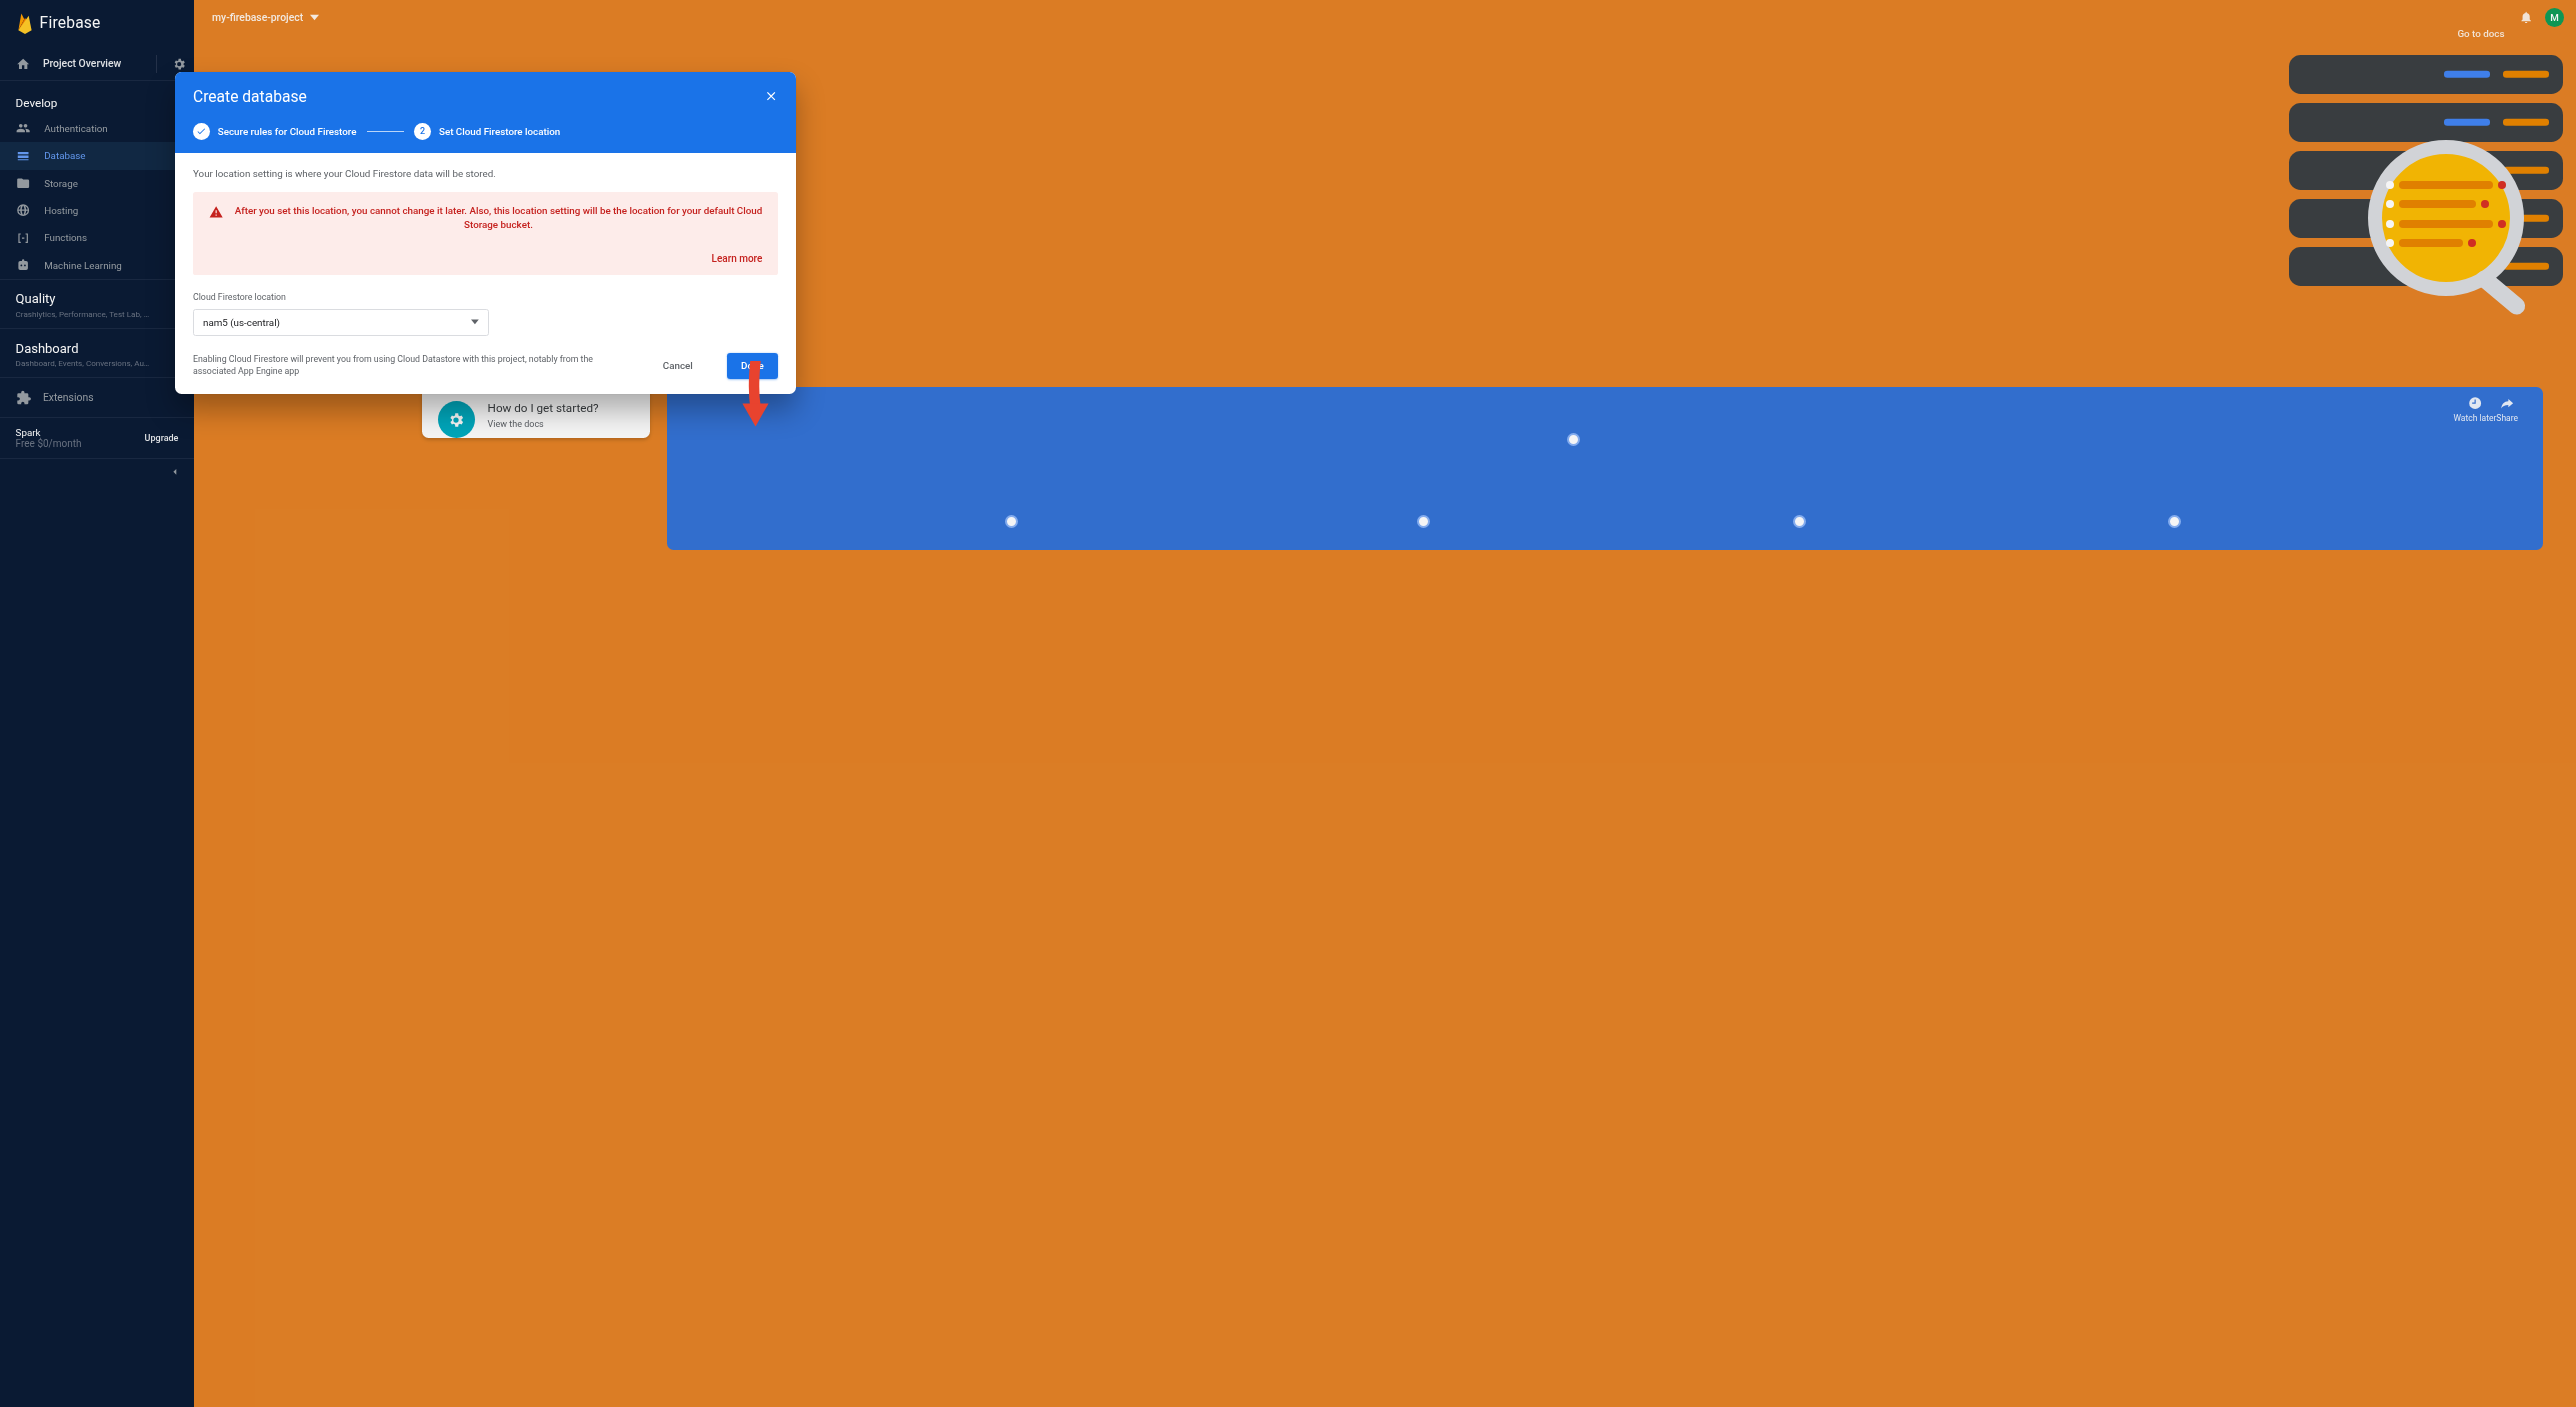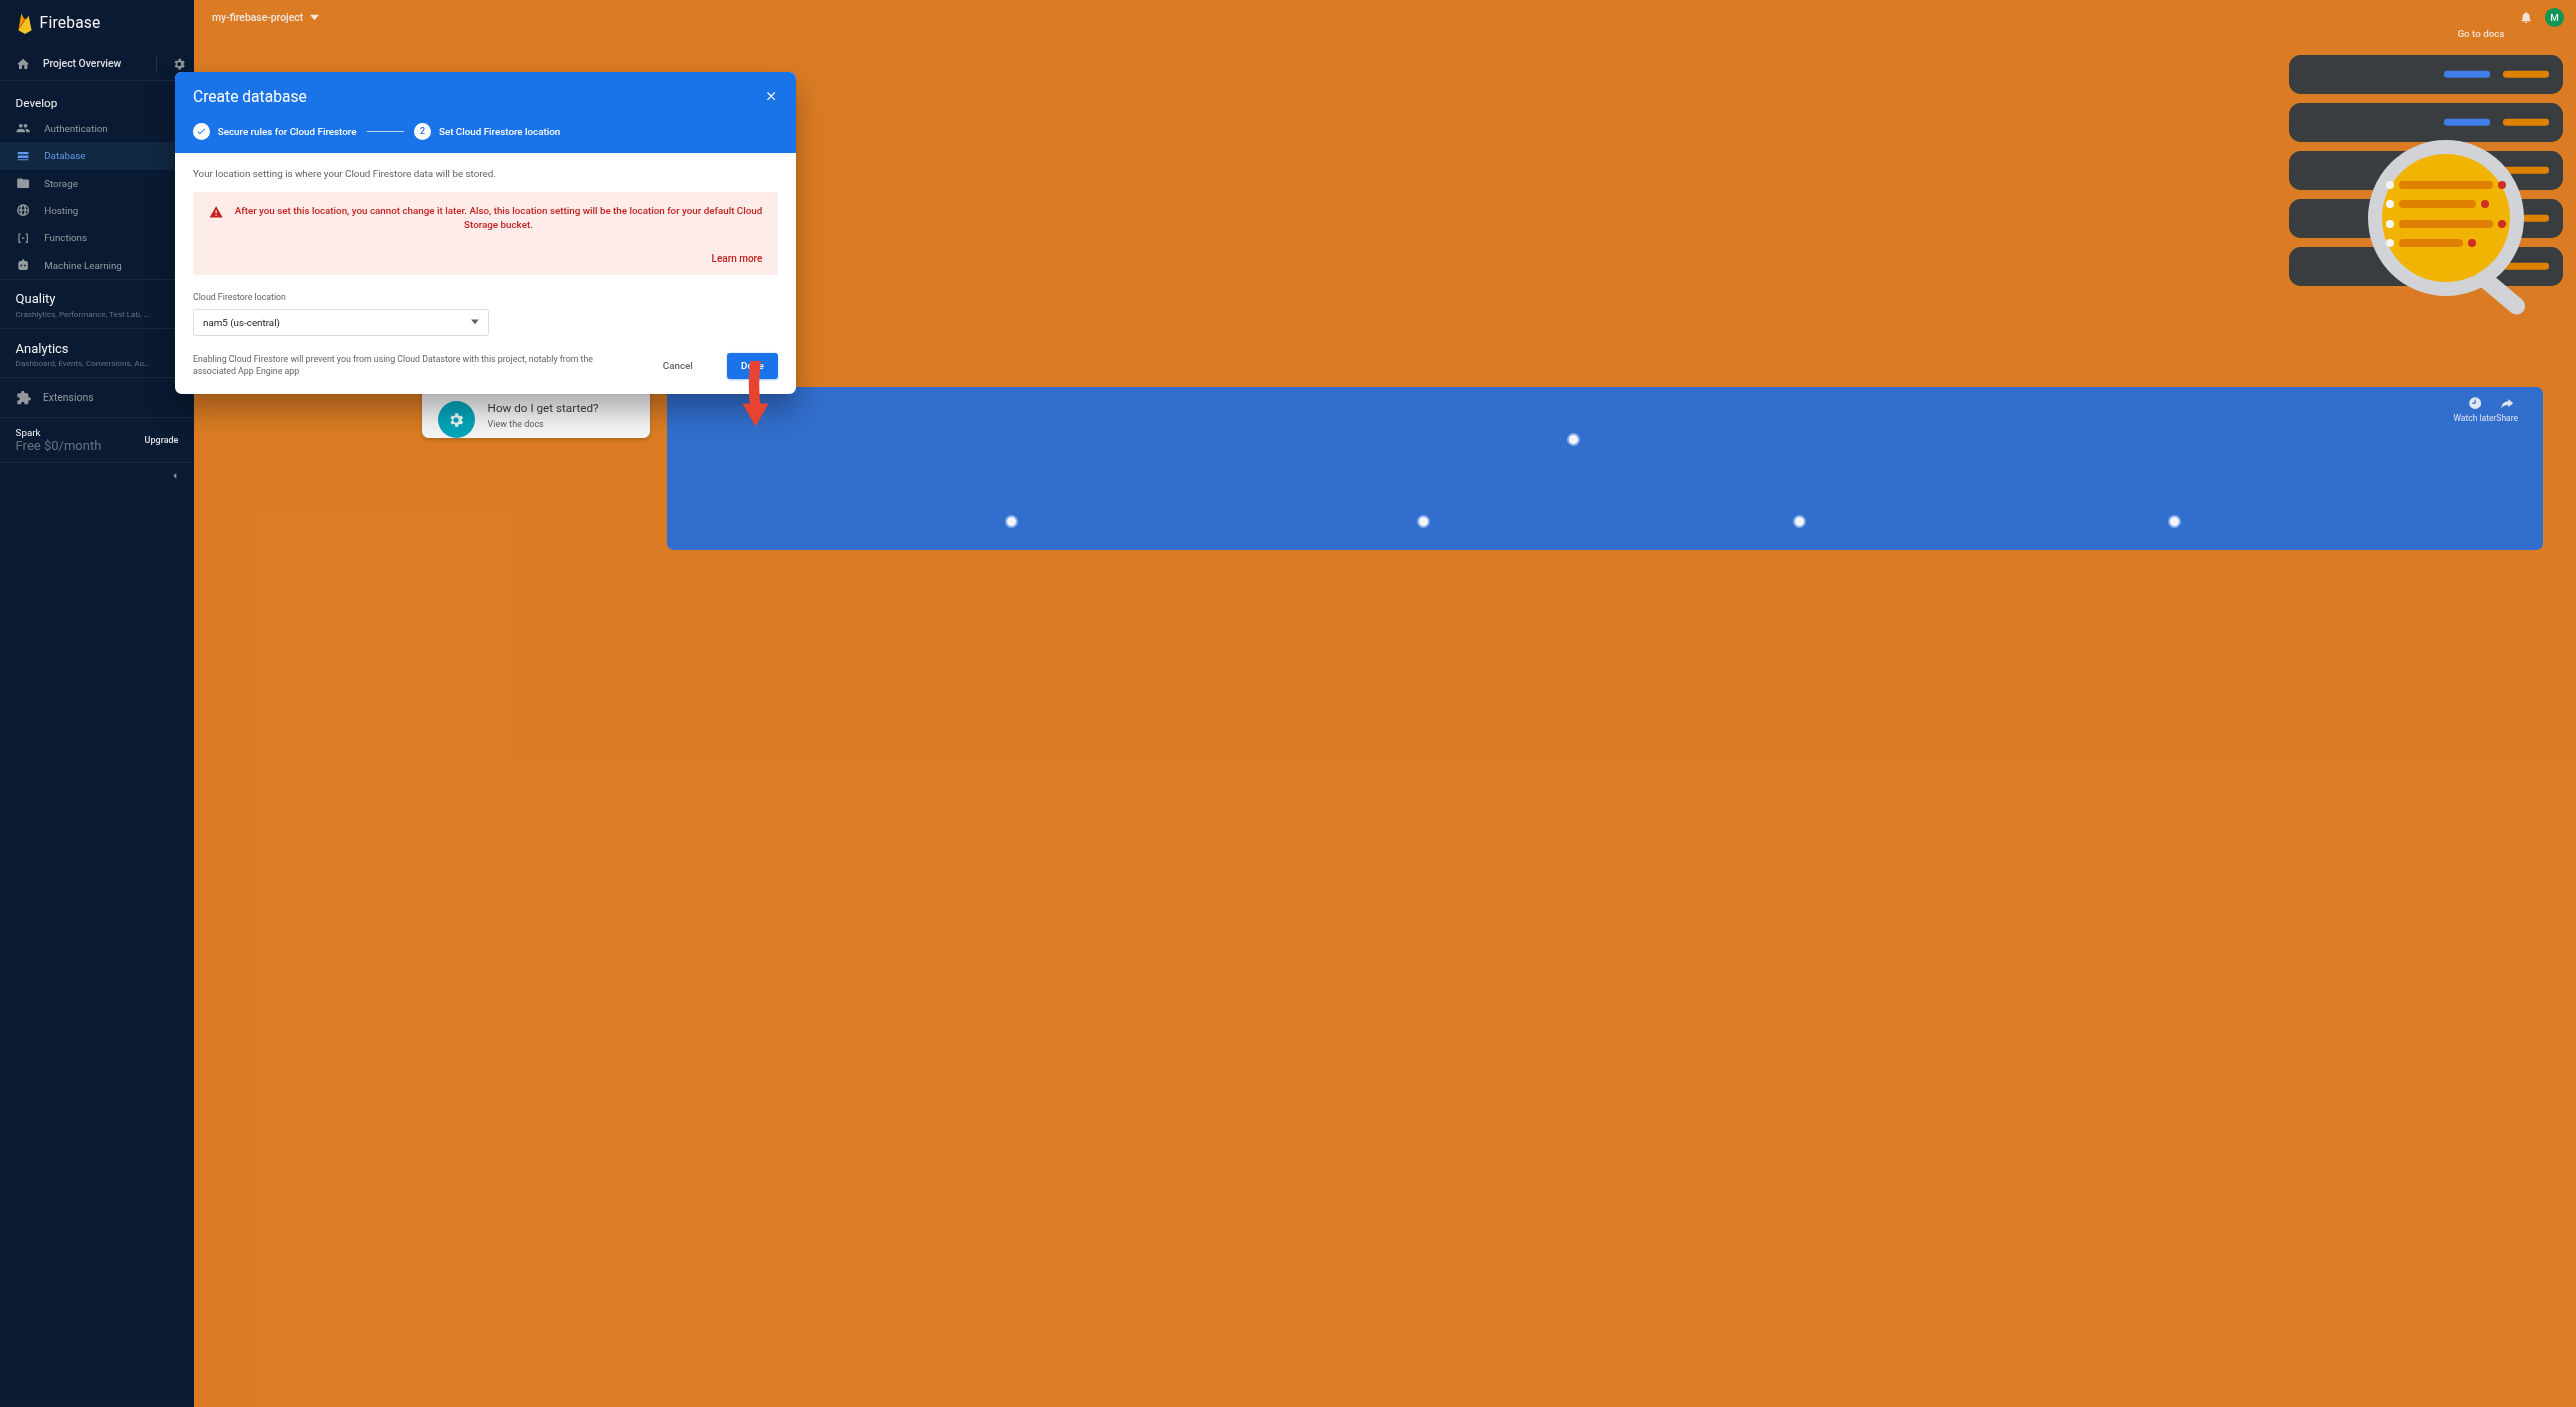--- a/index.html
+++ b/index.html
@@ -52,21 +52,21 @@
     gap:11.7px; padding:11.7px 15.6px; color:#9aa0a6;
   }
   .ext-row svg { width:15.6px; height:15.6px; fill:#9aa0a6; }
 
   .plan-row {
     border-top:0.7px solid #1b2a44; display:flex; align-items:center;
     padding:9px 15.6px;
   }
   .plan-row .col { display:flex; flex-direction:column; }
   .plan-row .name { color:#fff; font-size:9.8px; }
-  .plan-row .price{ color:#6d7686; font-size:13px; }
+  .plan-row .price{ color:#6d7686; font-size:10px; }
   .plan-row .upg  { margin-left:auto; color:#e8eaed; font-size:9px; font-weight:500; }
 
   .collapse-row {
     border-top:0.7px solid #1b2a44; display:flex; justify-content:flex-end;
     padding:6.5px 13px;
   }
   .collapse-row svg { width:11.7px; height:11.7px; fill:#9aa0a6; }
 
   
   .topbar {
@@ -281,21 +281,21 @@
         <path d="M12 2a2 2 0 00-2 2v1H7a3 3 0 00-3 3v9a3 3 0 003 3h10a3 3 0 003-3V8a3 3 0 00-3-3h-3V4a2 2 0 00-2-2zm-3 9a1.5 1.5 0 11-1.5 1.5A1.5 1.5 0 019 11zm6 0a1.5 1.5 0 11-1.5 1.5A1.5 1.5 0 0115 11z"></path>
       </svg>
     <span>Machine Learning</span>
   </div>
 
   <div class="group">
     <div class="title">Quality</div>
     <div class="sub">Crashlytics, Performance, Test Lab, …</div>
   </div>
   <div class="group">
-    <div class="title">Analytics</div>
+    <div class="title">Dashboard</div>
     <div class="sub">Dashboard, Events, Conversions, Au…</div>
   </div>
 
   <div class="ext-row">
     <svg viewBox="0 0 24 24">
         <path d="M20.5 11H19V7a2 2 0 00-2-2h-4V3.5a2.5 2.5 0 00-5 0V5H4a2 2 0 00-2 2v4h1.5a2.5 2.5 0 010 5H2v4a2 2 0 002 2h4v-1.5a2.5 2.5 0 015 0V22h4a2 2 0 002-2v-4h1.5a2.5 2.5 0 000-5z"></path>
       </svg>
     <span>Extensions</span>
   </div>
 

